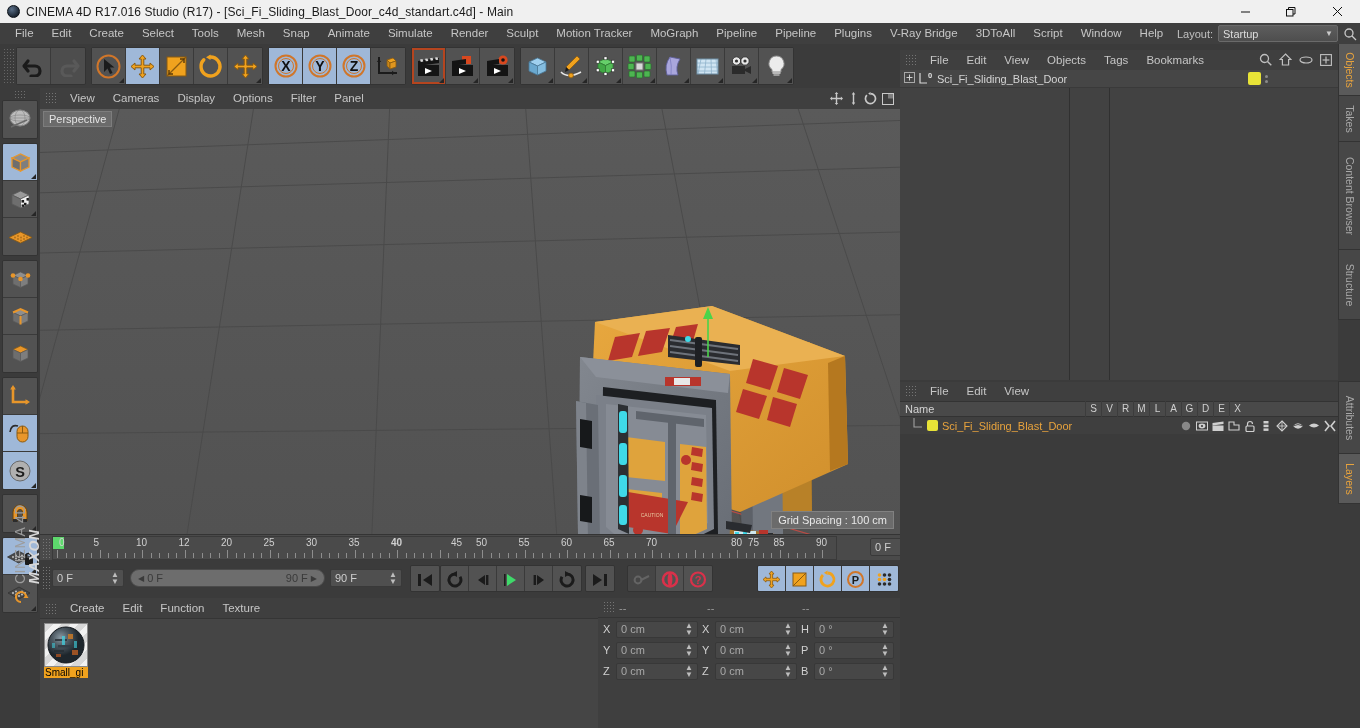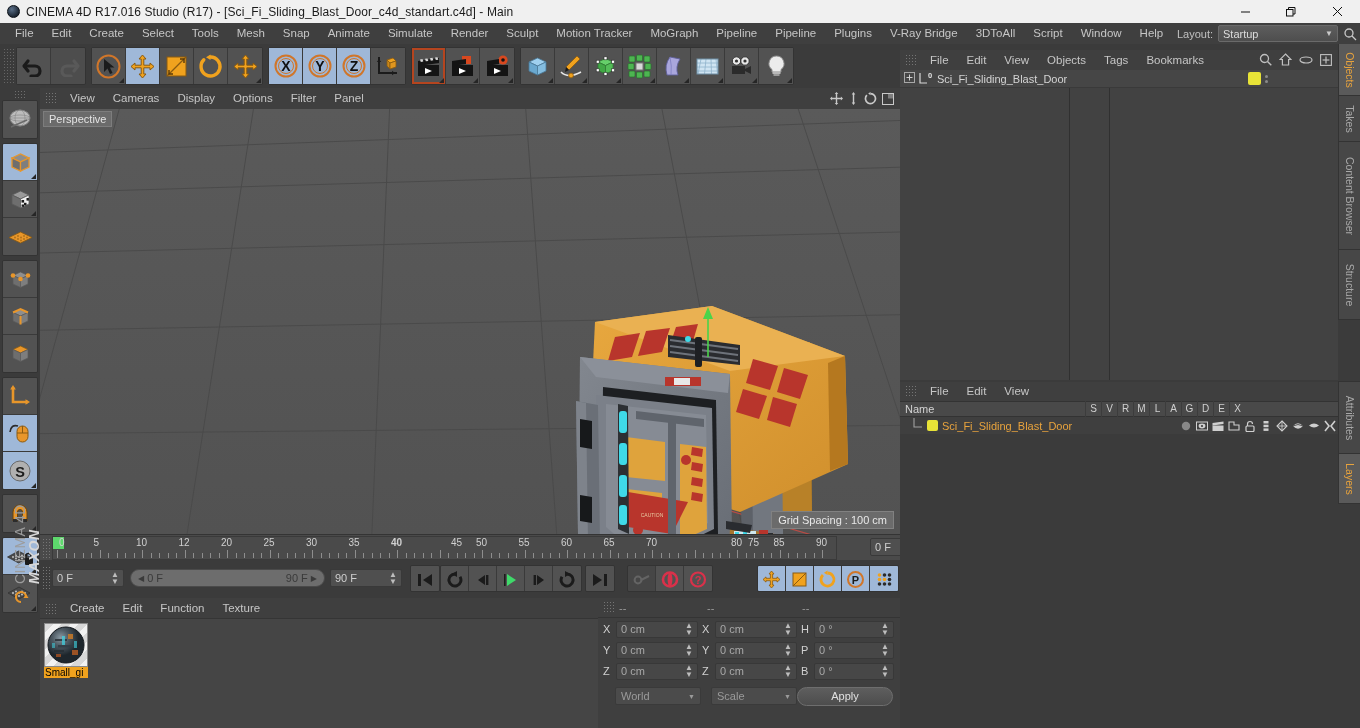--- a/index.html
+++ b/index.html
@@ -1178,33 +1178,20 @@
           <span>0 cm</span>
           <span class="spin">▲<br>▼</span>
         </div>
       <span class="clab" style="margin-left:4px;">B</span>
       <div class="cfld" style="width:80px;">
           <span>0 °</span>
           <span class="spin">▲<br>▼</span>
         </div>
     </div>
 
-    <div class="crow" style="height:24px;margin-top:3px;">
-      <div class="csel" style="margin-left:12px;">
-        <span>World</span>
-        <span style="margin-left:auto;font-size:7px;">▼</span>
-      </div>
-      <div class="csel" style="margin-left:10px;">
-        <span>Scale</span>
-        <span style="margin-left:auto;font-size:7px;">▼</span>
-      </div>
-      <div class="capply">
-        <span>Apply</span>
-      </div>
-    </div>
   </div>
 
   <div class="om">
     <div class="om-head" id="omhead">
         <div style="width: 11px; height: 13px; margin: 0px 5px; background-image: radial-gradient(circle, rgb(117, 117, 117) 0.8px, transparent 1px); background-size: 3px 3px;"></div>
       <div class="vpm">File</div>
         <div class="vpm">Edit</div>
         <div class="vpm">View</div>
         <div class="vpm">Objects</div>
         <div class="vpm">Tags</div>

